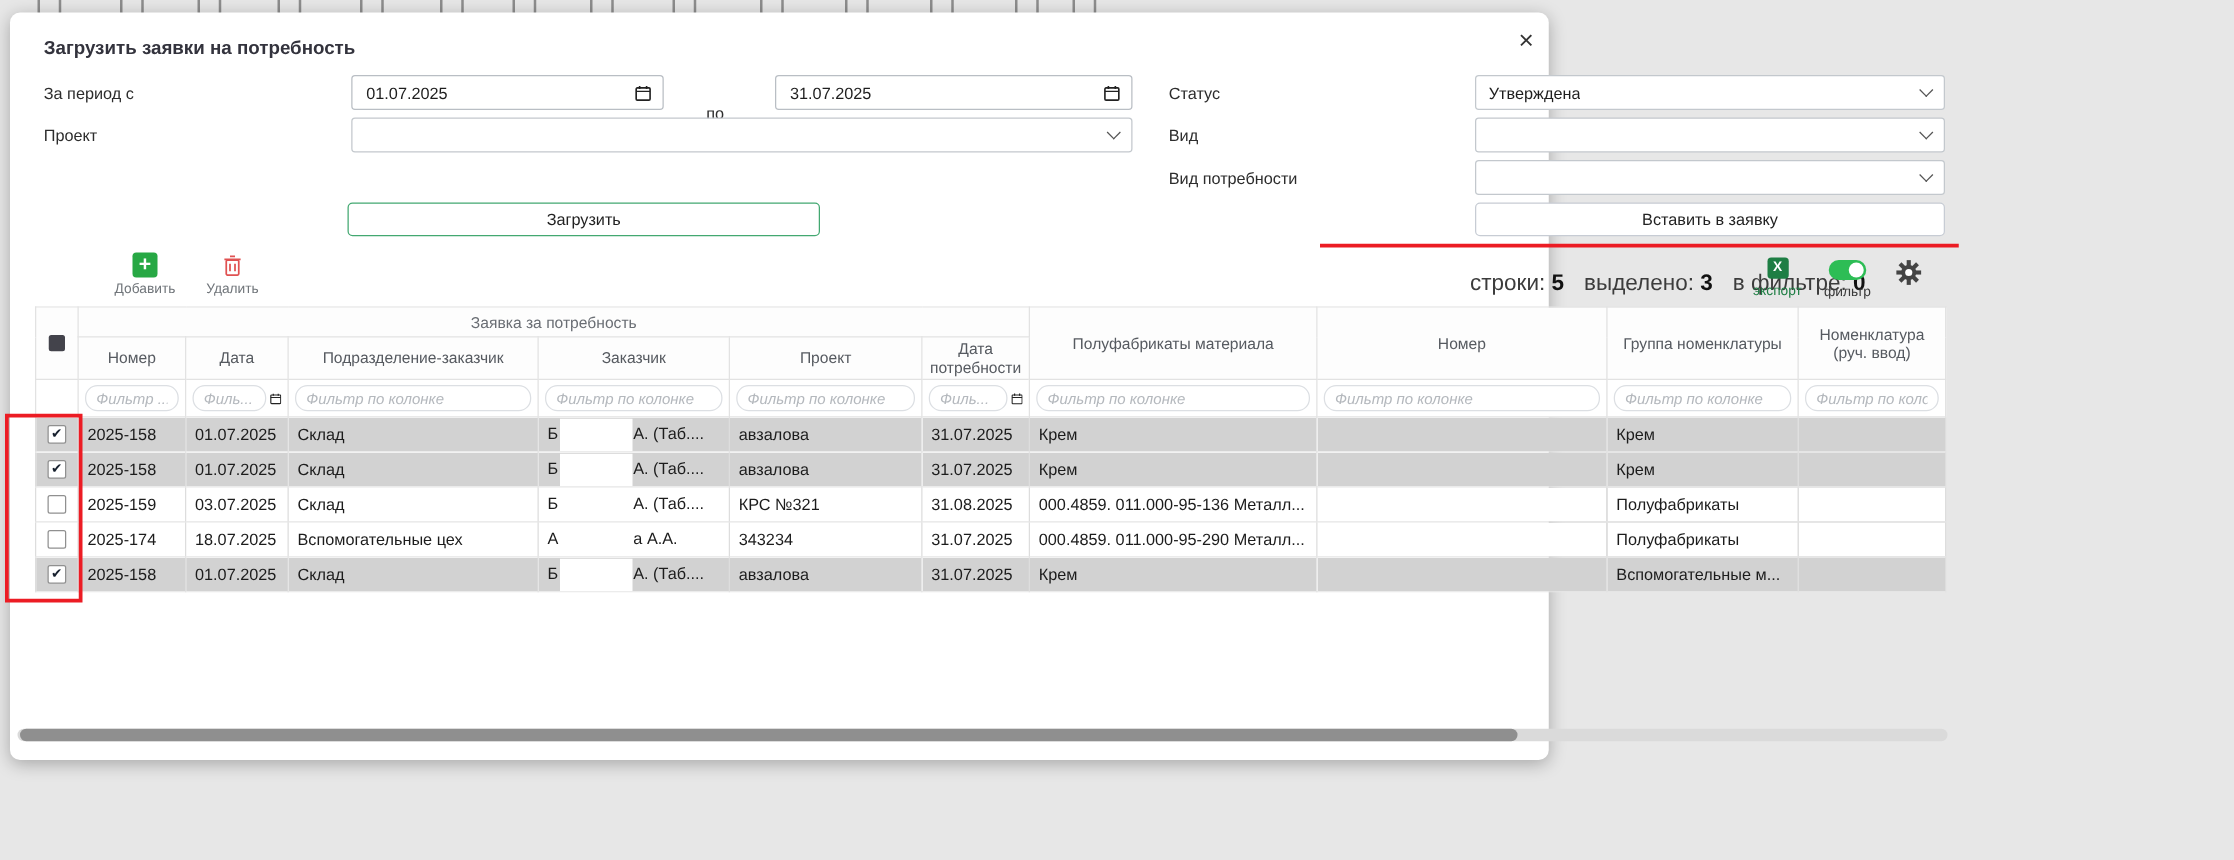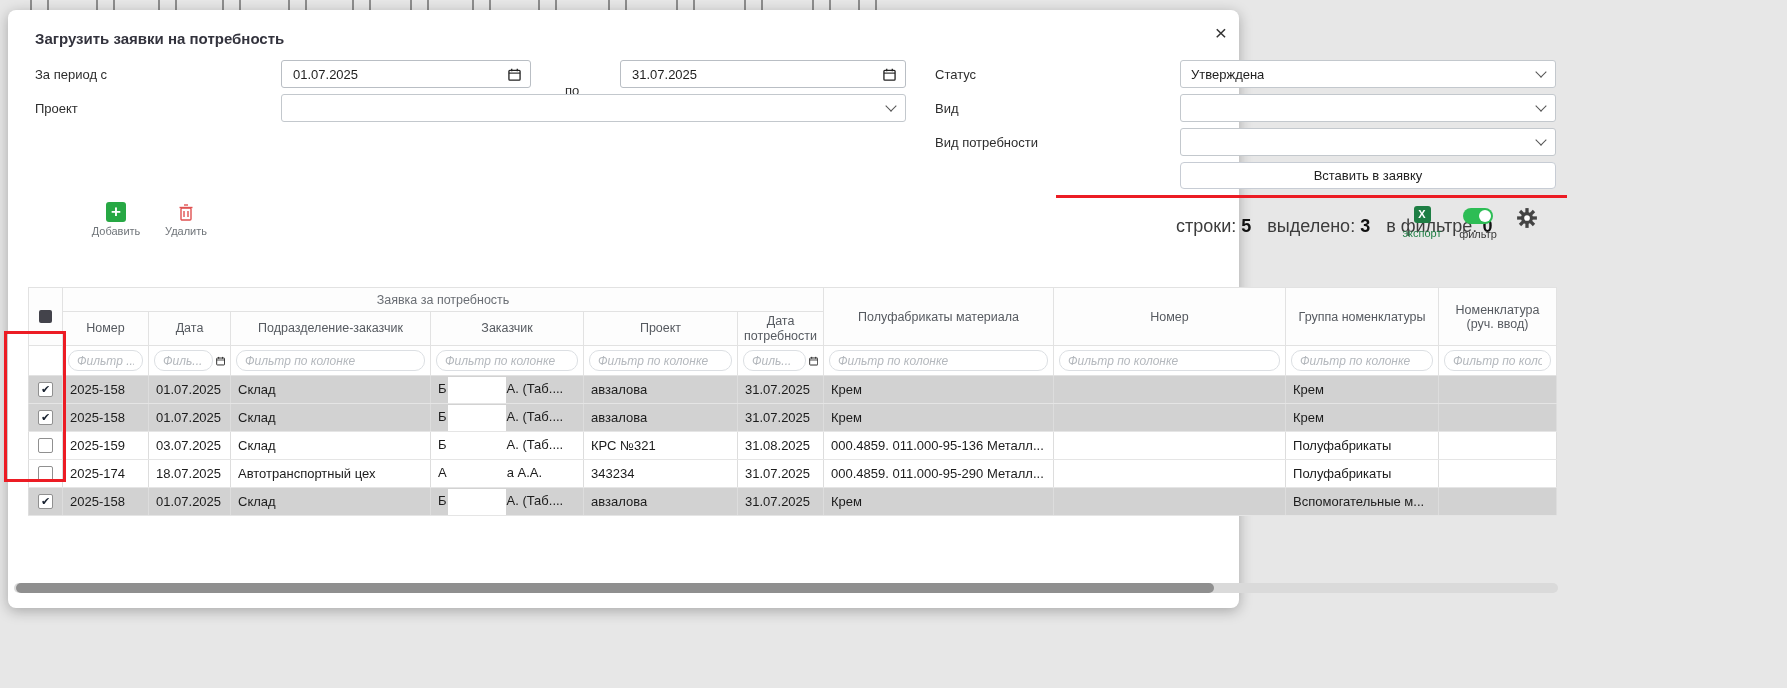--- a/index.html
+++ b/index.html
@@ -50,21 +50,21 @@
   .export-lbl { font-size:11px; color:#1e7e44; margin-top:4px; }
 
   .filter-ctl { position:absolute; left:1444px; top:198px; width:52px; text-align:center; cursor:pointer; }
   .toggle { width:30px; height:16px; background:#2dbd55; border-radius:9px; margin:0 auto; position:relative; }
   .toggle::after { content:""; position:absolute; right:2px; top:2px; width:12px; height:12px; background:#fff; border-radius:50%; }
   .filter-lbl { font-size:11px; color:#3a3a3a; margin-top:4px; }
 
   .gear { position:absolute; left:1508px; top:197px; cursor:pointer; width:22px; height:22px; }
 
   
-  .table-wrap { position:absolute; left:20px; top:235px; width:1530px; overflow:hidden;margin-top:42px; }
+  .table-wrap { position:absolute; left:20px; top:235px; width:1530px; overflow:hidden; }
   table.grid { border-collapse:collapse; table-layout:fixed; width:1528px; }
   .grid th, .grid td { box-sizing:border-box; }
   .grid thead th { font-weight:normal; font-size:12.5px; color:#565a60; border:1px solid #e2e2e2;
                    background:#fdfdfd; text-align:center; padding:2px 4px; }
   .grid .group-row th.group-hd { height:24px; color:#6a6e74; }
   .grid .cols-row th { height:34px; line-height:1.15; }
   .grid .filter-row th { height:30px; background:#fff; padding:3px 5px; }
   .f-inp { width:100%; height:21px; box-sizing:border-box; border:1px solid #dcdfe3; border-radius:10px;
            padding:0 8px; font-size:12px; font-style:italic; color:#666; font-family:inherit; outline:none; min-width:0; }
   .f-inp::placeholder { color:#b4b8bd; font-style:italic; }
@@ -151,20 +151,21 @@
       <span class="sel-value"></span>
       <span class="chev"></span>
     </div>
 
     <div class="f-label" style="left:927px; top:125px;">Вид потребности</div>
     <div class="sel-field" style="left:1172px; top:118px; width:376px;">
       <span class="sel-value"></span>
       <span class="chev"></span>
     </div>
 
+    <div class="btn btn-load" style="left:270px; top:152px; width:378px;">Загрузить</div>
     <div class="btn btn-insert" style="left:1172px; top:152px; width:376px;">Вставить в заявку</div>
 
     <div class="tool-btn" style="left:76px; top:192px;">
       <div class="plus-ic"></div>
       <div class="lbl">Добавить</div>
     </div>
     <div class="tool-btn" style="left:146px; top:192px;">
       <div class="trash-wrap">
         <svg width="16" height="19" viewBox="0 0 16 19">
             <g fill="none" stroke="#e05252" stroke-width="1.4">
@@ -324,21 +325,21 @@
             <td></td>
             <td>Полуфабрикаты</td>
             <td></td>
           </tr>
           <tr>
             <td class="cb-cell">
                 <div class="cb"></div>
               </td>
             <td>2025-174</td>
             <td>18.07.2025</td>
-            <td>Автотранспортный цех</td>
+            <td>Вспомогательные цех</td>
             <td><span>А</span><span class="redact"></span><span>а А.А.</span></td>
             <td>343234</td>
             <td>31.07.2025</td>
             <td>000.4859. 011.000-95-290 Металл...</td>
             <td></td>
             <td>Полуфабрикаты</td>
             <td></td>
           </tr>
           <tr class="selected">
             <td class="cb-cell">

